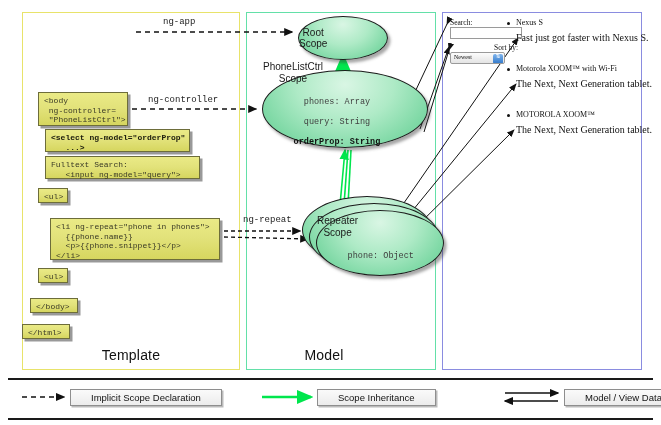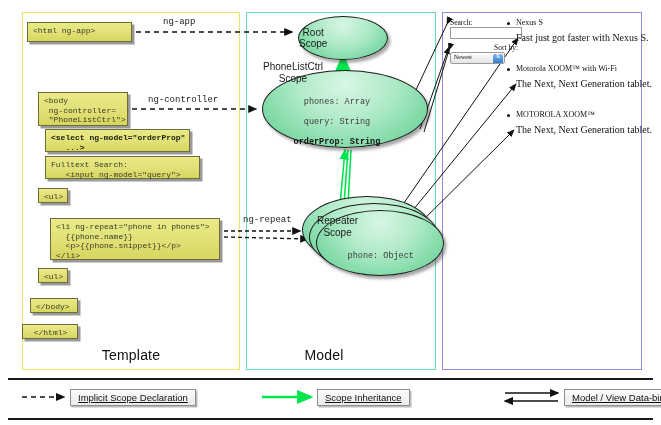--- a/index.html
+++ b/index.html
@@ -30,21 +30,21 @@
   .codebox.bold{font-weight:bold;color:#20200f;}
 
   #cb-html    {left:27px; top:22px;  width:105px;height:20px;}
   #cb-body    {left:38px; top:92px;  width:90px; height:34px;}
   #cb-select  {left:45px; top:129px; width:145px;height:23px;}
   #cb-fulltext{left:45px; top:156px; width:155px;height:23px;}
   #cb-ul1     {left:38px; top:188px; width:30px; height:15px;}
   #cb-li      {left:50px; top:218px; width:170px;height:42px;}
   #cb-ul2     {left:38px; top:268px; width:30px; height:15px;}
   #cb-bodyend {left:30px; top:298px; width:48px; height:15px;}
-  #cb-htmlend {left:22px; top:324px; width:56px; height:15px;text-align:center;}
+  #cb-htmlend {left:22px; top:324px; width:48px; height:15px;}
 
   
   .edge-label{position:absolute;font-family:"Liberation Mono","DejaVu Sans Mono",monospace;
               font-size:9px;color:#222;white-space:nowrap;}
   #el-ngapp      {left:163px;top:17px;}
   #el-ngcontroll {left:148px;top:95px;}
   #el-ngrepeat   {left:243px;top:215px;}
 
   
   .scope{position:absolute;border:1.5px solid #1c1c1c;border-radius:50%;
@@ -90,21 +90,21 @@
   #v-item-0{top:4px;}
   #v-item-1{top:50px;}
   #v-item-2{top:96px;}
 
   
   #legend-rule{position:absolute;left:8px;top:378px;width:645px;height:2px;background:#1a1a1a;}
   #legend-rule2{position:absolute;left:8px;top:418px;width:645px;height:2px;background:#1a1a1a;}
   .leg-box{position:absolute;box-sizing:border-box;border:1px solid #8e8e8e;
            background:linear-gradient(180deg,#fafafa,#ececec);
            box-shadow:1.5px 1.5px 0 rgba(120,120,120,.5);
-           font-size:9.5px;color:#111;padding:2px 7px;white-space:nowrap;height:17px;text-decoration:underline;}
+           font-size:9.5px;color:#111;padding:2px 20px;white-space:nowrap;height:17px;}
   #leg-box-1{left:70px;top:389px;}
   #leg-box-2{left:317px;top:389px;}
   #leg-box-3{left:564px;top:389px;}
 
   svg.ov{position:absolute;left:0;top:0;width:661px;height:425px;pointer-events:none;}
 </style>
 </head>
 <body>
 
 <div id="stage">
@@ -167,21 +167,20 @@
     </g>
     <g>
       <line x1="262" y1="397" x2="311" y2="397" stroke="#00e64d" stroke-width="2.4" marker-end="url(#agr)"></line>
     </g>
     <g>
       <line x1="505" y1="393" x2="558" y2="393" stroke="#111" stroke-width="1.4" marker-end="url(#abk)"></line>
       <line x1="558" y1="401" x2="505" y2="401" stroke="#111" stroke-width="1.4" marker-end="url(#abk)"></line>
     </g>
   </svg>
 
-  <div class="codebox" id="cb-html">&lt;html ng-app&gt;</div>
   <div class="codebox" id="cb-body">&lt;body
  ng-controller=
  "PhoneListCtrl"&gt;</div>
   <div class="codebox bold" id="cb-select">&lt;select ng-model="orderProp"
    ...&gt;</div>
   <div class="codebox" id="cb-fulltext">Fulltext Search:
    &lt;input ng-model="query"&gt;</div>
   <div class="codebox" id="cb-ul1">&lt;ul&gt;</div>
   <div class="codebox" id="cb-li">&lt;li ng-repeat="phone in phones"&gt;
   {{phone.name}}

